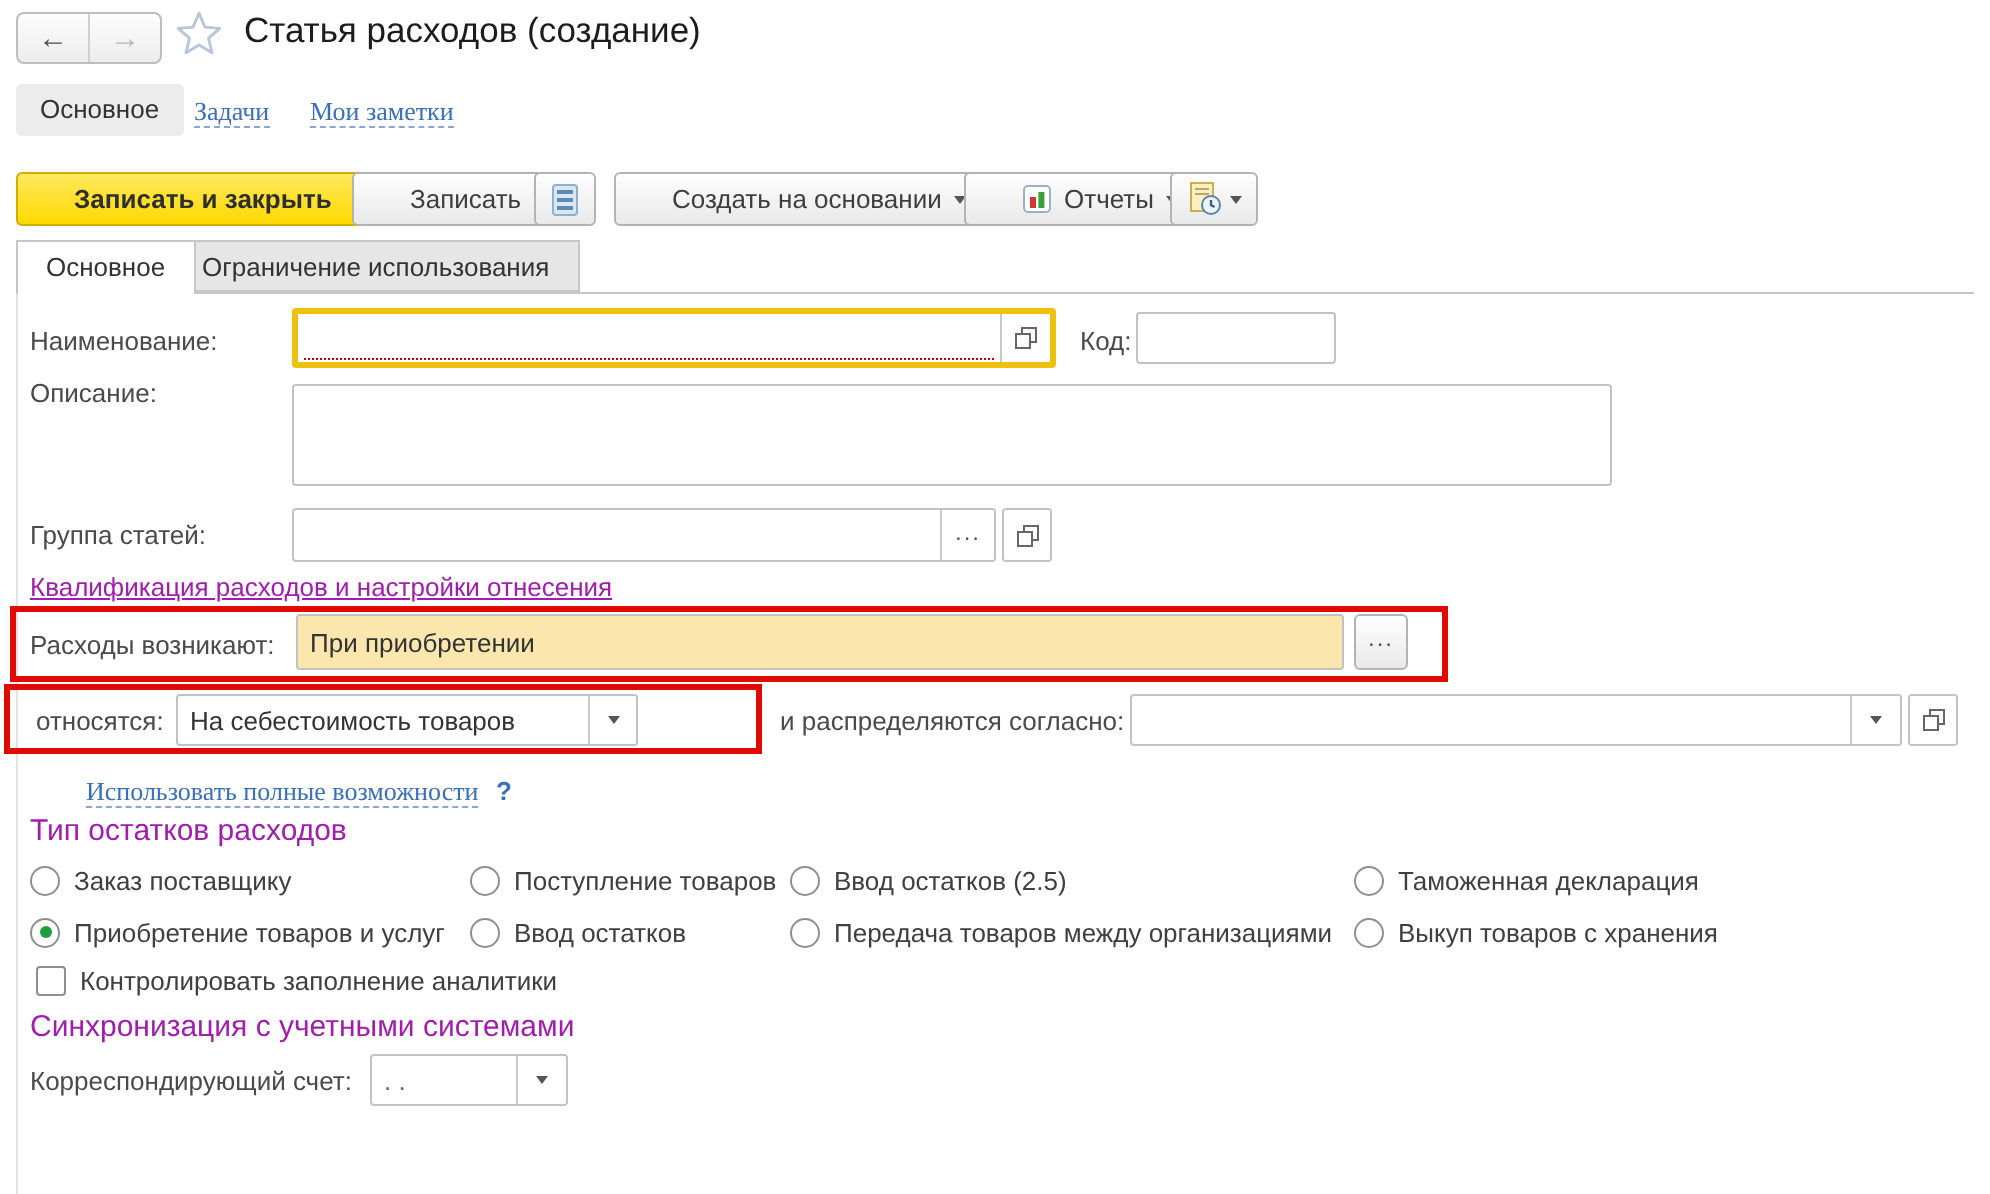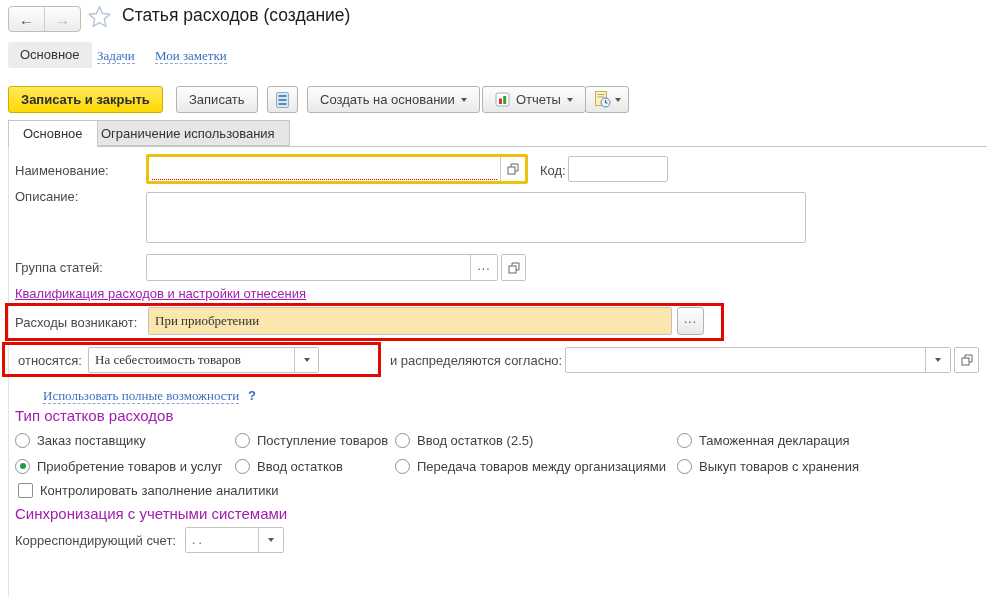--- a/index.html
+++ b/index.html
@@ -14,36 +14,36 @@
                   font-weight:bold;font-size:15px;}
   .navgroup .half + .half{border-left:1px solid #cfcfcf;}
   .title{font-size:17.5px;color:#1c1c1c;white-space:nowrap;}
 
   .navpill{background:#ececec;border-radius:3px;height:26px;line-height:26px;padding:0 12px;color:#333;}
   .navlink{color:#3a6fbd;border-bottom:1px dashed #8aa6d6;line-height:15px;cursor:pointer;white-space:nowrap;font-family:Liberation Serif, serif;}
 
   
   .btn{display:inline-flex;align-items:center;justify-content:center;height:27px;
        border:1px solid #b3b3b3;border-radius:3px;background:linear-gradient(#fefefe,#e9e9e9);
-       color:#3e3e3e;padding:0 12px;white-space:nowrap;gap:6px;}
+       color:#3e3e3e;padding:0 28px;white-space:nowrap;gap:6px;}
   .btn-yellow{background:linear-gradient(#ffe95e,#ffd800);border-color:#cfae00;font-weight:bold;color:#2e2e2e;}
   .caret{width:0;height:0;border-left:3.5px solid transparent;border-right:3.5px solid transparent;
          border-top:4.5px solid #555;display:inline-block;}
 
   
   .tab{position:absolute;box-sizing:border-box;padding:0 14px;white-space:nowrap;color:#333;}
   .tab-active{background:#fff;border:1px solid #c6c6c6;border-bottom:none;height:27px;line-height:26px;z-index:3;}
   .tab-idle{background:#e6e6e6;border:1px solid #c6c6c6;height:26px;line-height:25px;z-index:1;}
   .tabline{border-top:1px solid #c6c6c6;z-index:2;}
   .frameleft{border-left:1px solid #e3e3e3;}
 
   
   .label{white-space:nowrap;color:#4a4a4a;}
   .field{border:1px solid #c2c2c2;border-radius:2px;background:#fff;display:flex;align-items:stretch;overflow:hidden;}
-  .field .txt{flex:1;padding:0 6px;display:flex;align-items:center;white-space:nowrap;overflow:hidden;color:#333;font-family:Liberation Serif, serif;}
+  .field .txt{flex:1;padding:0 6px;display:flex;align-items:center;white-space:nowrap;overflow:hidden;color:#333;}
   .seg{display:flex;align-items:center;justify-content:center;border-left:1px solid #c9c9c9;background:#fff;}
   .dots{font-size:12px;letter-spacing:1px;color:#555;line-height:1;margin-top:-4px;}
   .focuswrap{border:3px solid #eec10e;border-radius:2px;background:#fff;display:flex;align-items:stretch;}
   .focuswrap .inner{flex:1;position:relative;}
   .req{position:absolute;left:3px;right:3px;bottom:1px;border-bottom:1px dotted #c40000;}
   .hl{background:#fbe7ad;}
 
   .gsection{color:#a21caf;white-space:nowrap;}
   .gsection.small{font-size:13px;text-decoration:underline;}
   .gsection.big{font-size:15px;}

